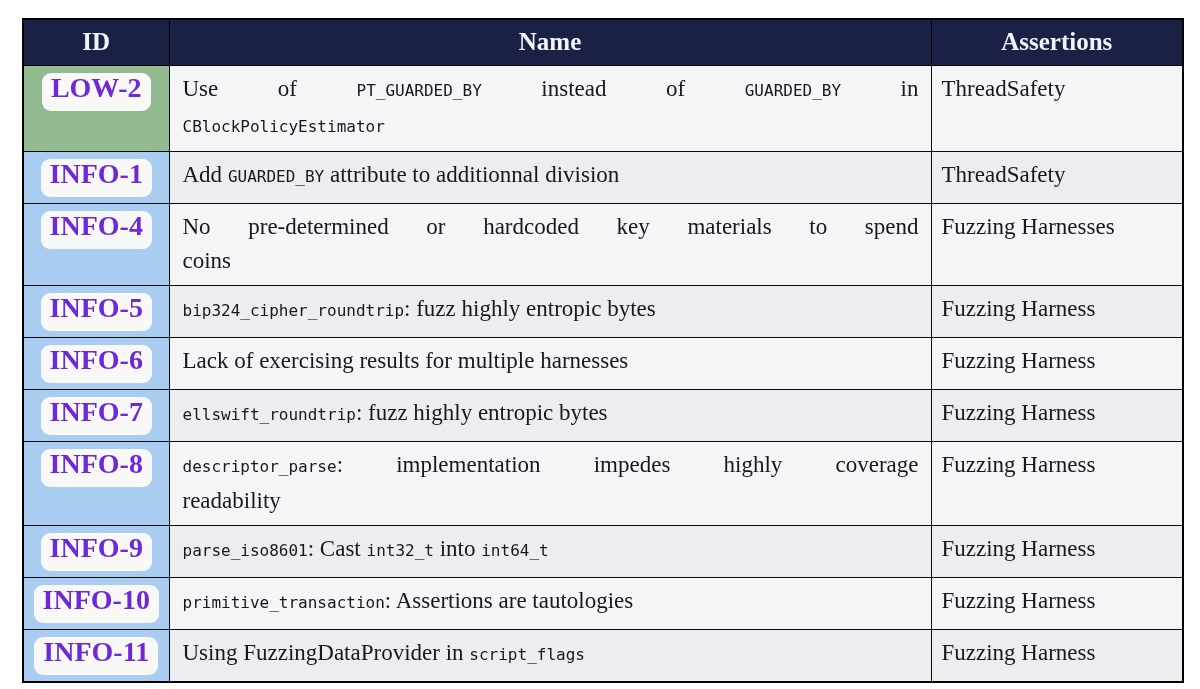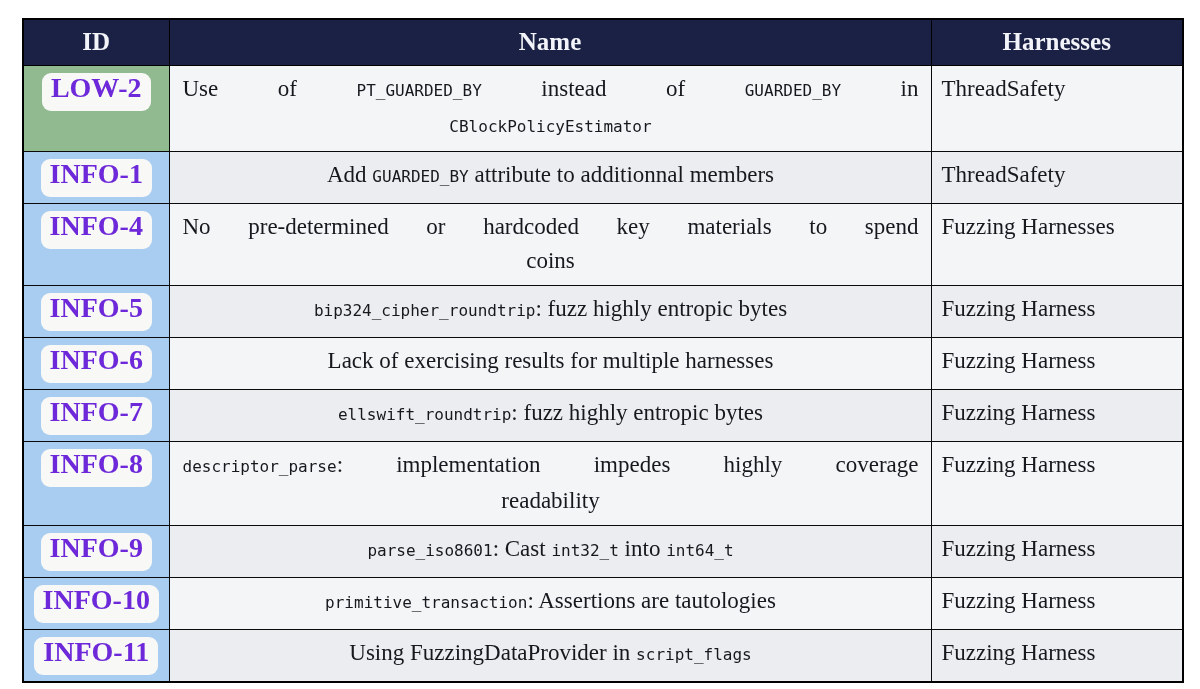--- a/index.html
+++ b/index.html
@@ -61,21 +61,21 @@
 
   td.name-cell {
     padding: 6px 12px 7px 13px;
     line-height: 34px;
   }
   td.perimeter-cell {
     padding: 6px 8px 7px 10px;
     line-height: 34px;
   }
   
-  .name-line { text-align: center; }
+  .name-line { text-align: left; }
   .name-line.justified {
     text-align: justify;
     text-align-last: justify;
   }
   .code {
     font-family: "DejaVu Sans Mono", monospace;
     font-size: 16px;
     letter-spacing: 0px;
   }
 </style>
@@ -85,40 +85,40 @@
 <table class="findings">
   <colgroup>
     <col class="c-id">
     <col class="c-name">
     <col class="c-perimeter">
   </colgroup>
   <thead>
     <tr>
       <th>ID</th>
       <th>Name</th>
-      <th>Harnesses</th>
+      <th>Assertions</th>
     </tr>
   </thead>
   <tbody>
       <tr class="sev-low">
     <td class="id-cell">
       <span class="badge">LOW-2</span>
     </td>
     <td class="name-cell data-cell">
           <div class="name-line justified"><span>Use of </span><span class="code">PT_GUARDED_BY</span><span> instead of </span><span class="code">GUARDED_BY</span><span> in</span></div>
           <div class="name-line"><span class="code">CBlockPolicyEstimator</span></div>
         </td>
     <td class="perimeter-cell data-cell">ThreadSafety</td>
   </tr>
       <tr class="sev-info">
     <td class="id-cell">
       <span class="badge">INFO-1</span>
     </td>
     <td class="name-cell data-cell">
-          <div class="name-line"><span>Add </span><span class="code">GUARDED_BY</span><span> attribute to additionnal members</span></div>
+          <div class="name-line"><span>Add </span><span class="code">GUARDED_BY</span><span> attribute to additionnal division</span></div>
         </td>
     <td class="perimeter-cell data-cell">ThreadSafety</td>
   </tr>
       <tr class="sev-info">
     <td class="id-cell">
       <span class="badge">INFO-4</span>
     </td>
     <td class="name-cell data-cell">
           <div class="name-line justified"><span>No pre-determined or hardcoded key materials to spend</span></div>
           <div class="name-line"><span>coins</span></div>

